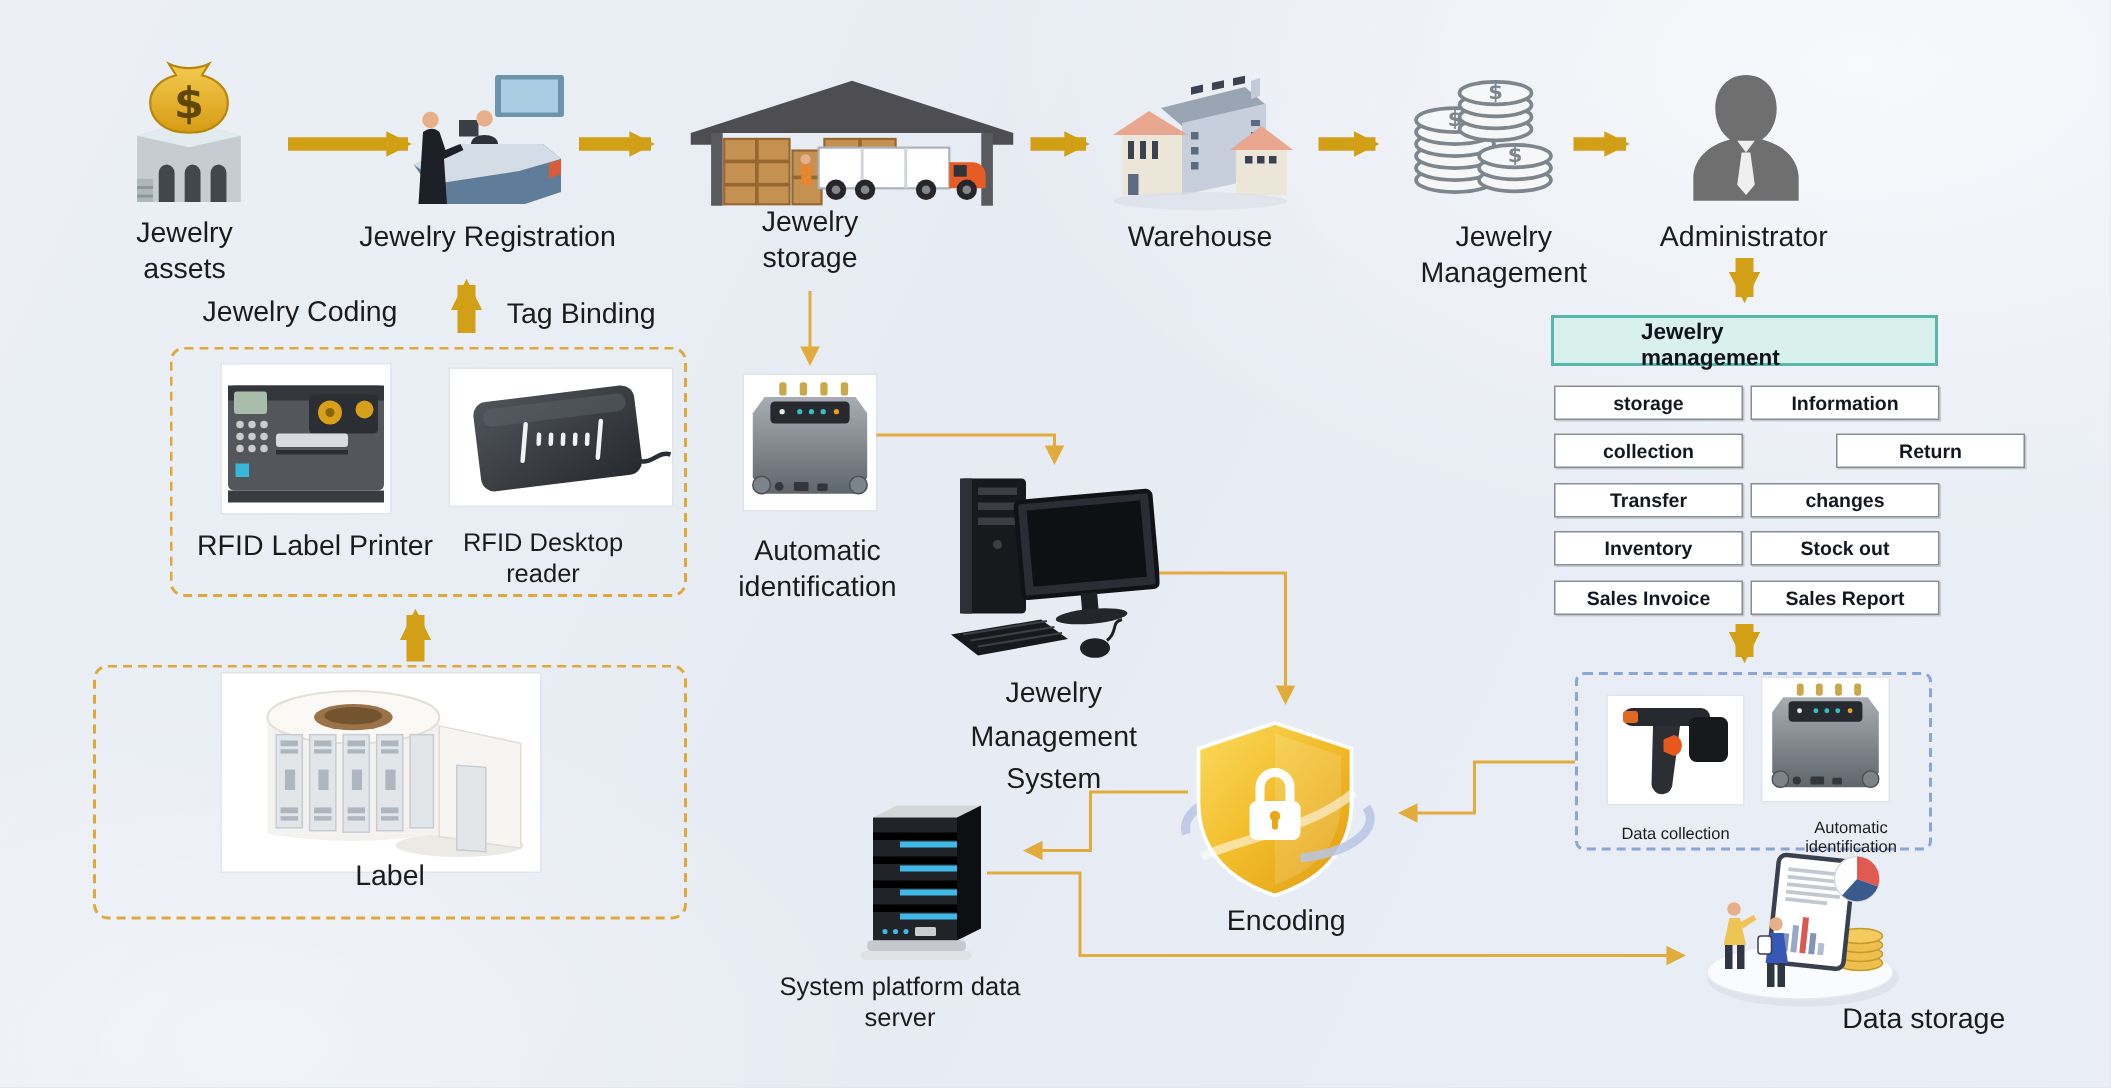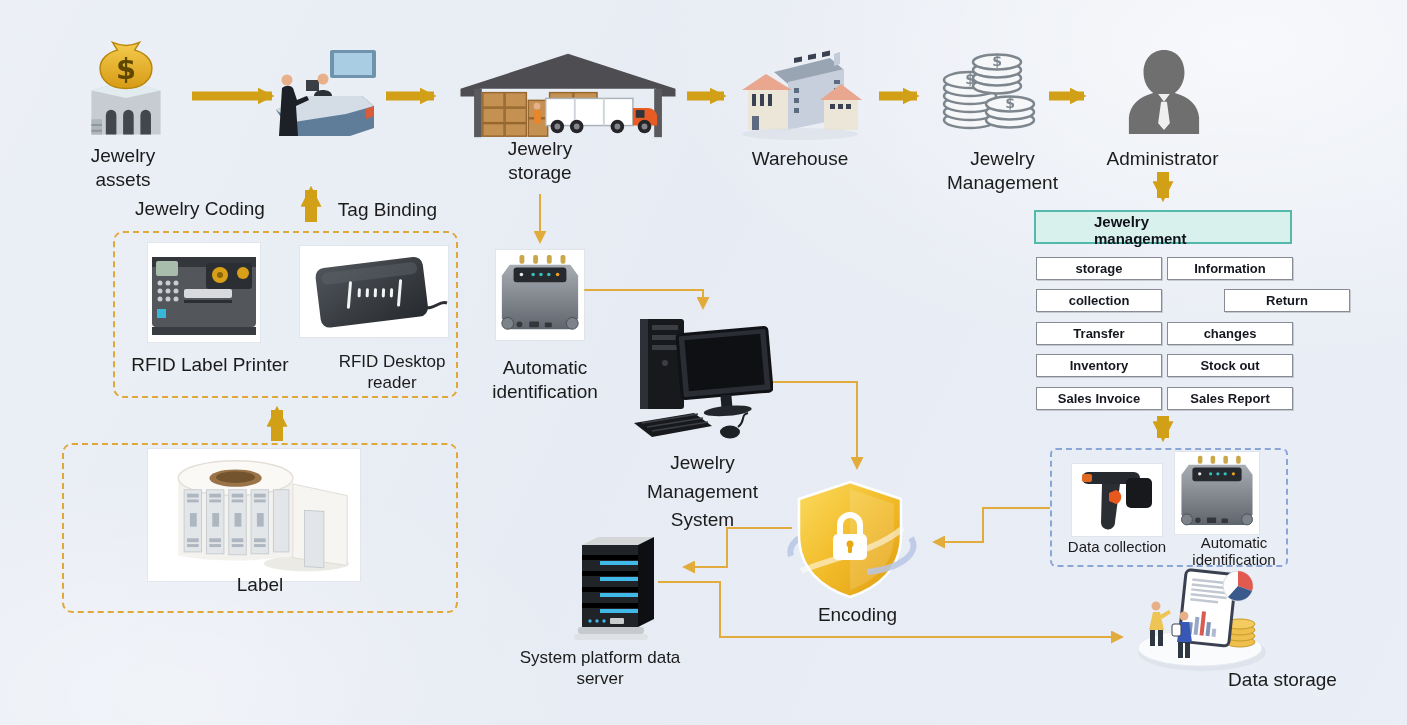--- a/index.html
+++ b/index.html
@@ -8,21 +8,21 @@
     font-family:"Liberation Sans", sans-serif;color:#1b1b1b;
     background:
       radial-gradient(ellipse 950px 520px at 88% 6%, rgba(255,255,255,0.65), rgba(255,255,255,0) 62%),
       radial-gradient(ellipse 700px 400px at 12% 96%, rgba(255,255,255,0.35), rgba(255,255,255,0) 60%),
       linear-gradient(115deg,#ecf0f6 0%,#e7ebf3 45%,#eaeef6 100%);
   }
   .abs{position:absolute;}
   .lbl{position:absolute;text-align:center;white-space:pre-line;line-height:1.25;color:#1b1b1b;}
   .f19{font-size:19px;}
   .f17{font-size:17px;}
-  .f15{font-size:15px;}
+  .f15{font-size:11px;margin-top:12px;}
   .card{position:absolute;background:#ffffff;box-shadow:0 0 0 1px rgba(210,214,220,.35);}
   .dash-o{position:absolute;border:2px dashed #e0a838;border-radius:10px;}
   .dash-b{position:absolute;border:2px dashed #8aa6d6;border-radius:6px;}
   .panel-header{
     position:absolute;left:1034px;top:210px;width:258px;height:34px;
     background:#d9f1ec;border:2px solid #54b8ab;box-sizing:border-box;
     font-weight:bold;font-size:15px;line-height:1.12;color:#10131c;
     padding:2px 0 0 58px;white-space:pre-line;
   }
   .btn{
@@ -202,20 +202,21 @@
   </svg>
 
   <svg class="abs" style="left:1125px;top:46px" width="78" height="88" viewBox="0 0 80 90">
     <path d="M40,4 c13,0 21,10 21,23 c0,9 -4,17 -10,21 c15,4 24,13 25,25 l0,17 l-72,0 l0,-17 c1,-12 10,-21 25,-25 c-6,-4 -10,-12 -10,-21 c0,-13 8,-23 21,-23 z" fill="#6f6f6f"></path>
     <polygon points="34,49 46,49 40,57" fill="#efefef"></polygon>
     <path d="M37,57 h6 l3,22 l-6,7 l-6,-7 z" fill="#efefef"></path>
   </svg>
 
   <div class="lbl f19" style="left:58px;top:144px;width:130px">Jewelry
 assets</div>
+  <div class="lbl f19" style="left:235px;top:147px;width:180px">Jewelry Registration</div>
   <div class="lbl f19" style="left:480px;top:137px;width:120px">Jewelry
 storage</div>
   <div class="lbl f19" style="left:735px;top:147px;width:130px">Warehouse</div>
   <div class="lbl f19" style="left:925px;top:147px;width:155px">Jewelry
 Management</div>
   <div class="lbl f19" style="left:1090px;top:147px;width:145px">Administrator</div>
 
   <div class="lbl f19" style="left:120px;top:197px;width:160px">Jewelry Coding</div>
   <div class="lbl f19" style="left:325px;top:198px;width:125px">Tag Binding</div>
 
@@ -267,21 +268,21 @@
           <line x1="84" y1="45" x2="83" y2="51"></line>
           <line x1="92" y1="46" x2="91" y2="52"></line>
           <line x1="102" y1="38" x2="97" y2="62"></line>
         </g>
       </g>
       <path d="M122,60 C134,66 138,54 147,57" stroke="#2b2e32" stroke-width="3" fill="none"></path>
     </svg>
   </div>
 
   <div class="lbl f19" style="left:115px;top:353px;width:190px">RFID Label Printer</div>
-  <div class="lbl f17" style="left:322px;top:351px;width:140px">RFID Desktop
+  <div class="lbl f17" style="left:292px;top:351px;width:140px">RFID Desktop
 reader</div>
 
   <div class="dash-o" style="left:62px;top:443px;width:392px;height:166px"></div>
 
   <div class="card" style="left:148px;top:449px;width:212px;height:132px">
     <svg width="212" height="132" viewBox="0 0 212 136">
       <ellipse cx="160" cy="118" rx="44" ry="8" fill="#e4e1da" opacity="0.7"></ellipse>
       <rect x="28" y="30" width="118" height="80" fill="#f4f2ee"></rect>
       <path d="M28,110 q58,10 118,0" fill="#f4f2ee"></path>
       <ellipse cx="87" cy="30" rx="59" ry="18" fill="#fbf9f6" stroke="#e4e0d8" stroke-width="1.5"></ellipse>

